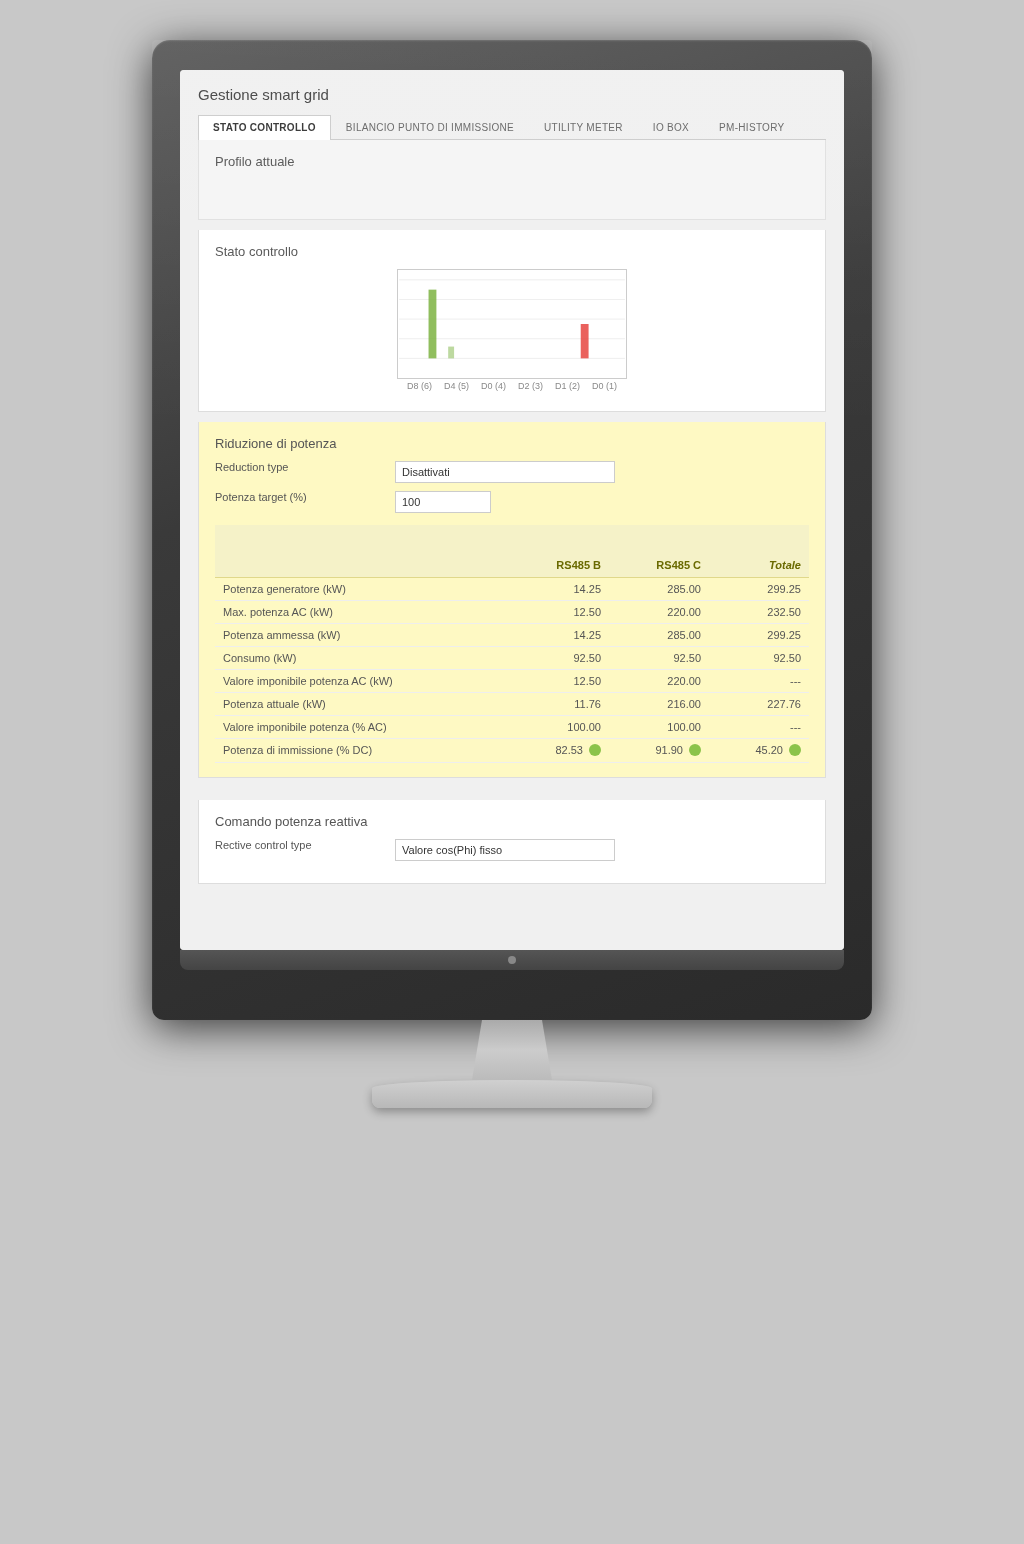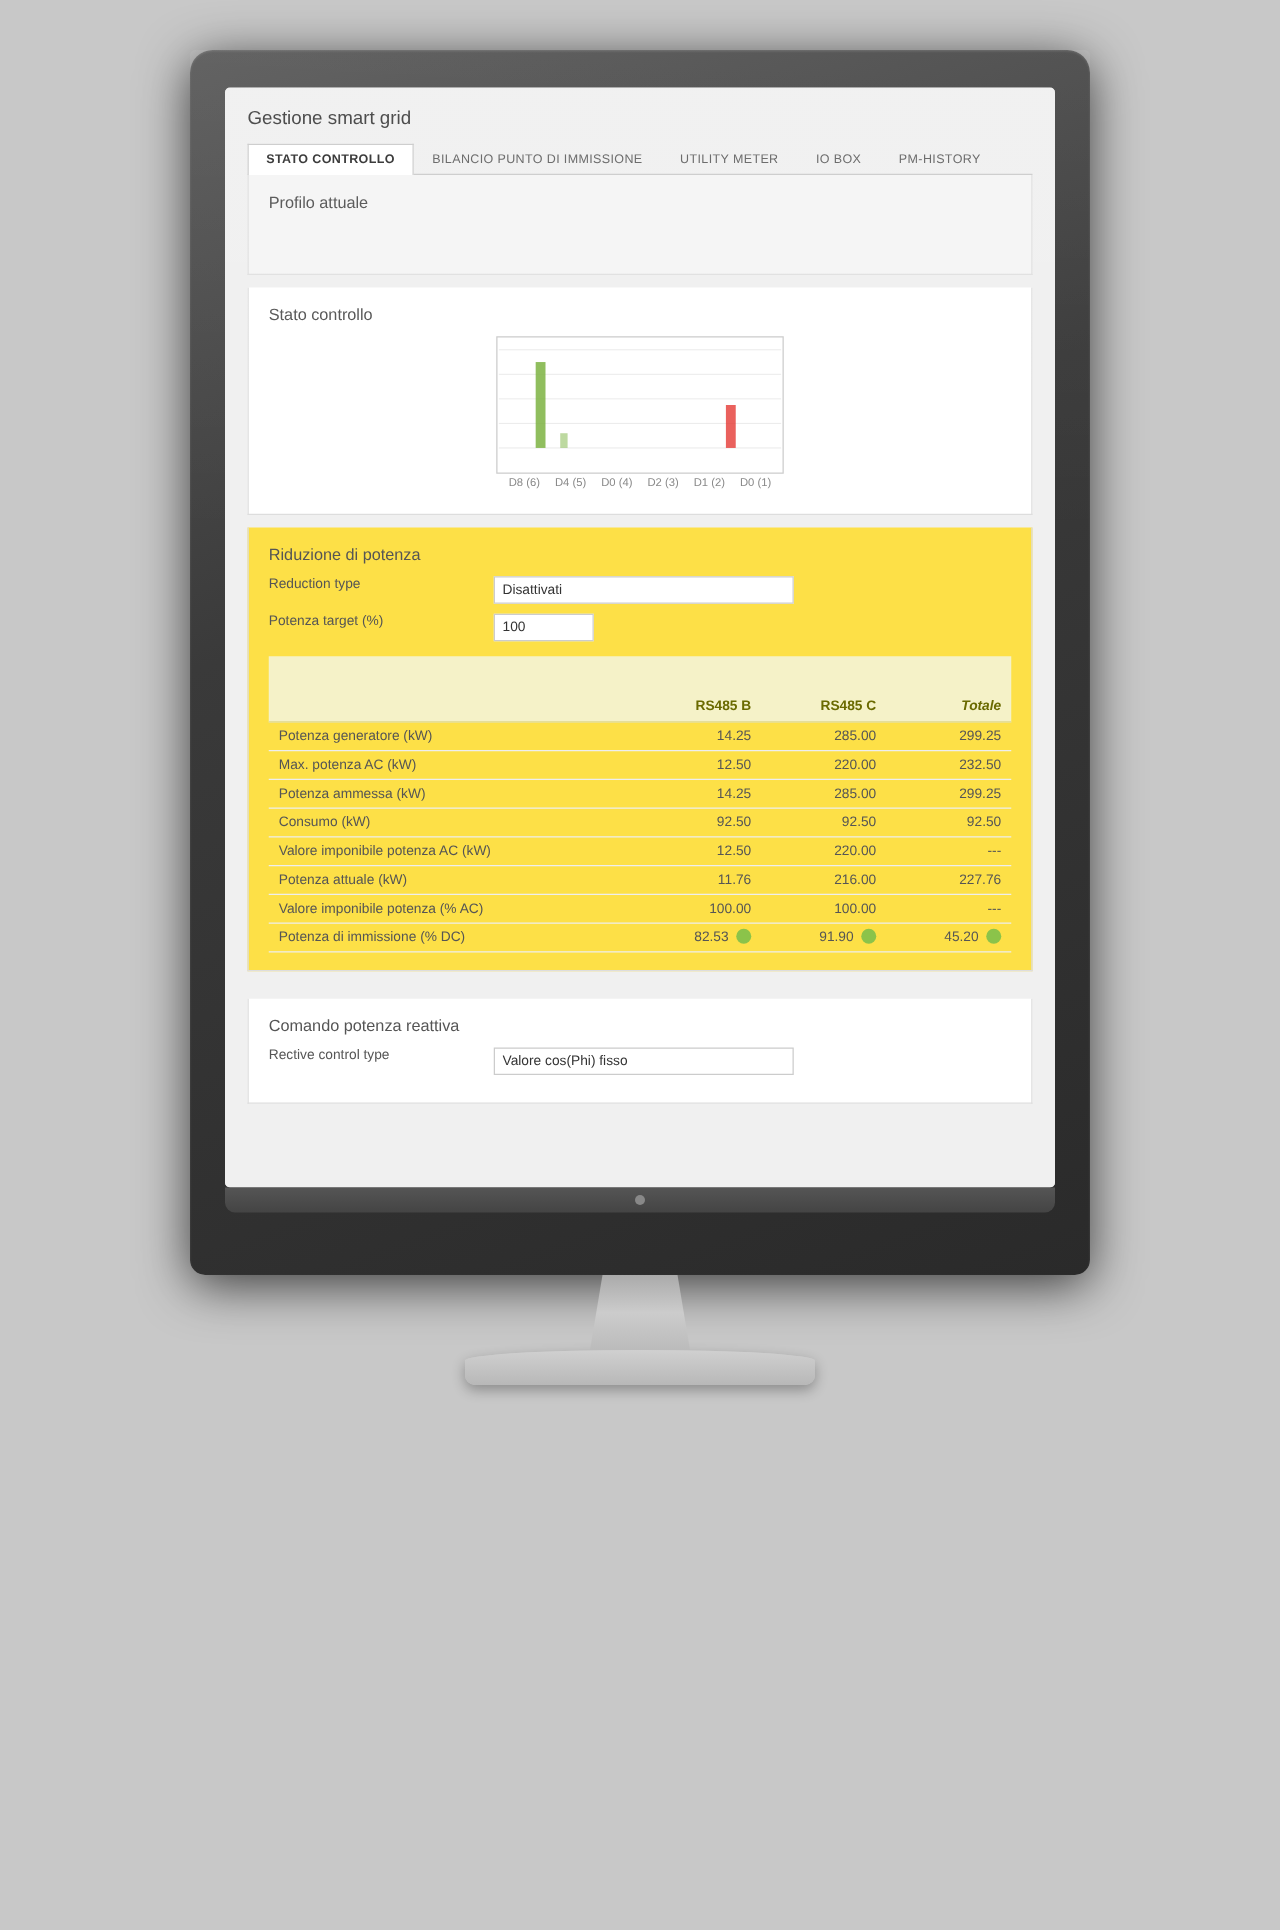--- a/index.html
+++ b/index.html
@@ -179,34 +179,34 @@
       width: 180px;
       flex-shrink: 0;
     }
 
     .form-input {
       background: #fff;
       border: 1px solid #ccc;
       padding: 3px 6px;
       font-size: 11px;
       color: #333;
-      width: 240px;
+      width: 220px;
       height: 22px;
     }
 
     .stato-section {
       background: #fff;
       border: 1px solid #ddd;
       border-top: none;
       padding: 14px 16px;
       margin-bottom: 10px;
     }
 
     .riduzione-section {
-      background: #fde047;
+      background: #fef9c3;
       border: 1px solid #ddd;
       border-top: none;
       padding: 14px 16px;
       margin-bottom: 10px;
     }
 
     .comando-section {
       background: #fff;
       border: 1px solid #ddd;
       border-top: none;
@@ -317,21 +317,21 @@
         <div class="riduzione-section">
           <div class="section-title">Riduzione di potenza</div>
 
           <div class="form-row">
             <div class="form-label">Reduction type</div>
             <input class="form-input" readonly="" value="Disattivati" style="">
           </div>
 
           <div class="form-row">
             <div class="form-label">Potenza target (%)</div>
-            <input class="form-input" readonly="" style="width: 80px;" value="100">
+            <input class="form-input" readonly="" style="width: 96px;" value="100">
           </div>
 
           <div style="margin-top:12px;">
             <div class="table-header-row">
               <span></span>
               <span class="col-right" style="color:#6a6a00; font-weight:bold;">RS485 B</span>
               <span class="col-right" style="color:#6a6a00; font-weight:bold;">RS485 C</span>
               <span class="col-right" style="color:#6a6a00; font-weight:bold;font-style:italic;">Totale</span>
             </div>
 

